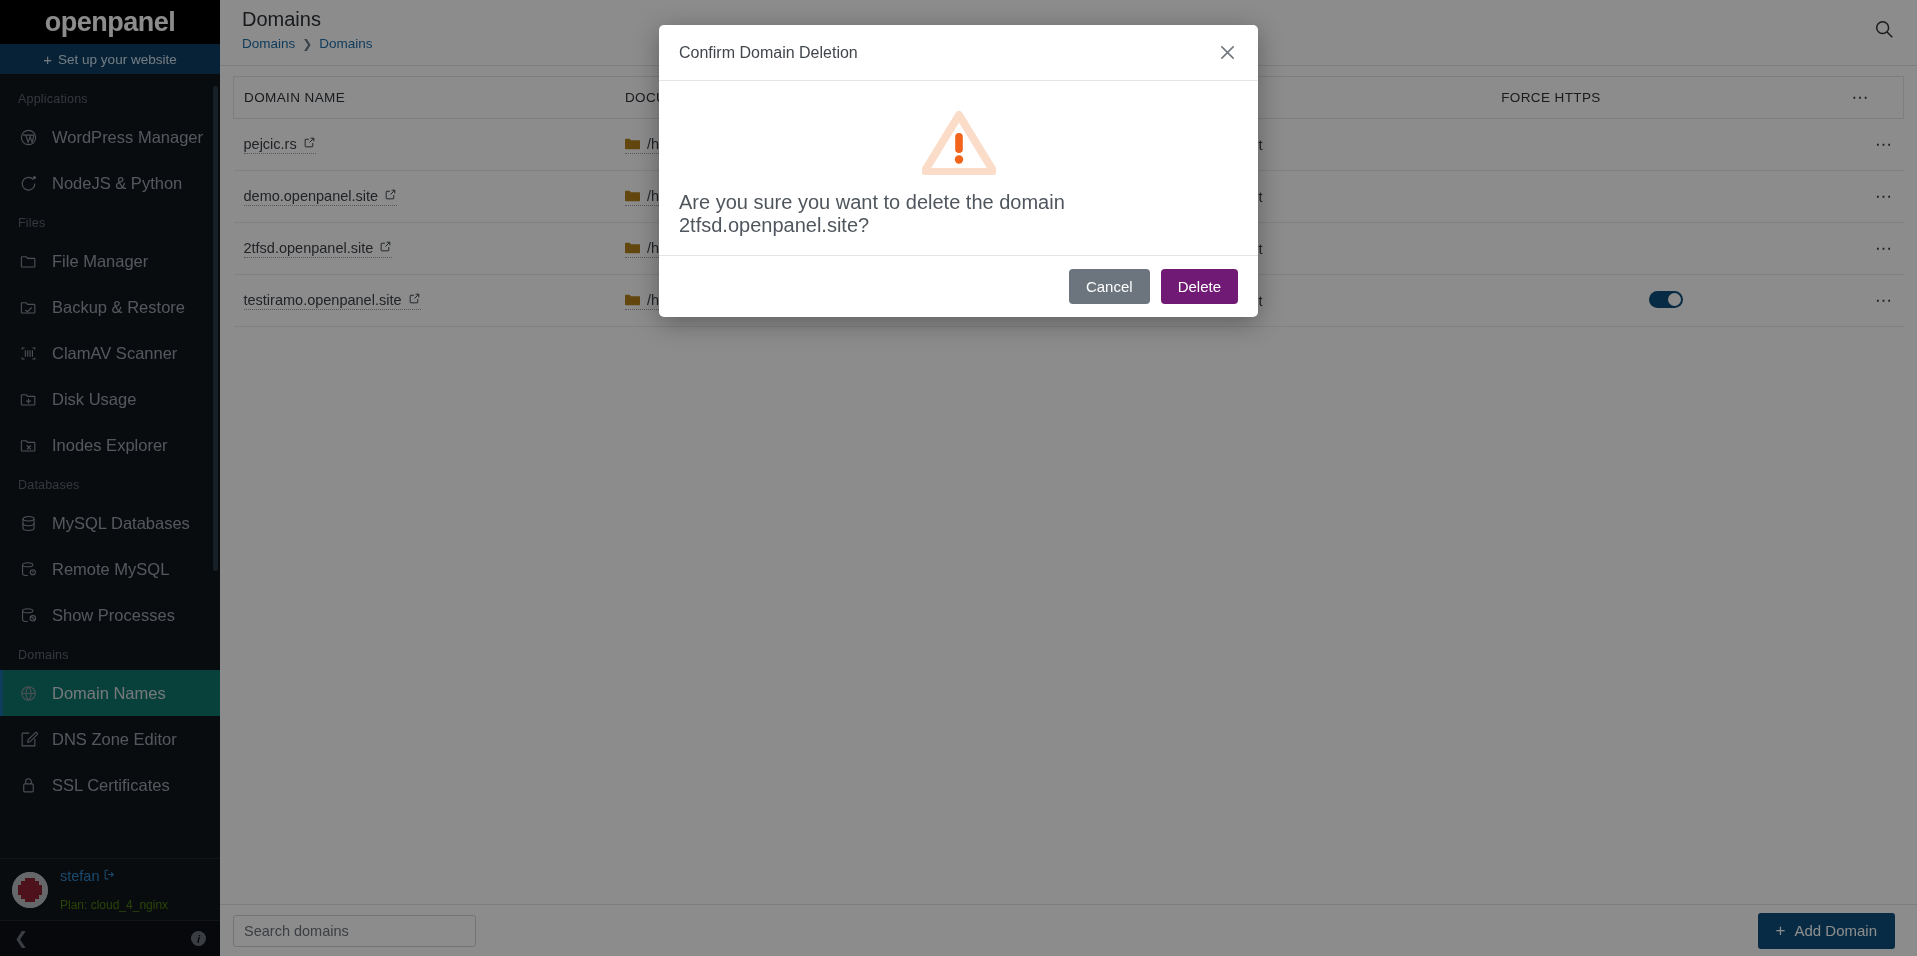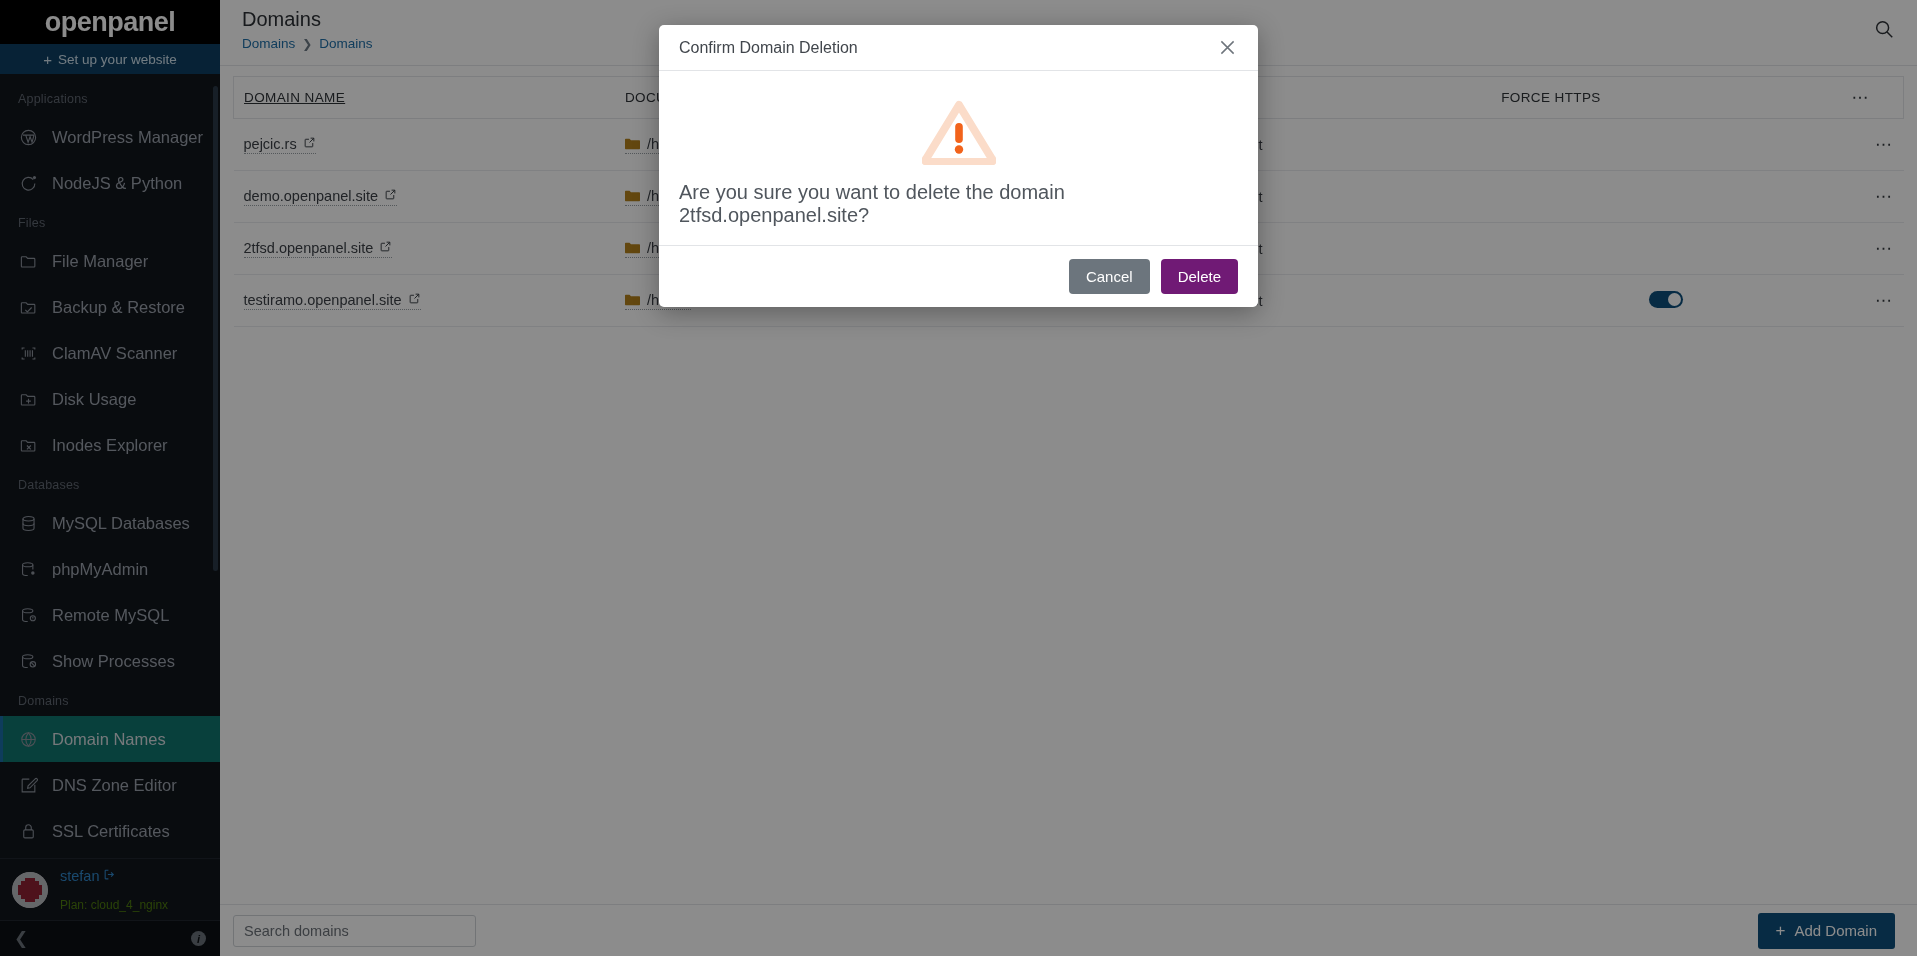--- a/index.html
+++ b/index.html
@@ -176,21 +176,21 @@
   table.dom-table th:first-child { border-left: 1px solid #e4e6e9; }
   table.dom-table th:last-child { border-right: 1px solid #e4e6e9; }
   table.dom-table td {
     font-size: 14.5px;
     color: #3c4147;
     padding: 14px 10px;
     border-bottom: 1px solid #e9ebee;
     height: 52px;
     vertical-align: middle;
   }
-  .col-domain { width: 370px; text-decoration: underline; }
+  .col-domain { width: 370px; }
   .col-docroot { width: 520px; }
   .col-redirect { width: 330px; }
   .col-https { width: 340px; text-align: center; }
   .col-actions { width: 60px; text-align: right; }
   th.col-https, td.col-https { text-align: center; }
   th.col-actions, td.col-actions { text-align: right; padding-right: 18px; }
 
   .domain-link {
     display: inline-flex; align-items: center; gap: 6px;
     color: #3c4147;
@@ -262,21 +262,21 @@
     position: absolute;
     left: 659px; top: 25px;
     width: 599px;
     background: #ffffff;
     border-radius: 5px;
     box-shadow: 0 6px 26px rgba(0,0,0,0.32);
     z-index: 60;
     overflow: hidden;
   }
   .modal-head {
-    height: 46px;
+    height: 56px;
     border-bottom: 1px solid #e2e4e7;
     display: flex; align-items: center; justify-content: space-between;
     padding: 0 20px;
   }
   .modal-title { font-size: 16px; color: #41464c; }
   .modal-close { color: #6e757c; cursor: pointer; display: flex; }
   .modal-close svg { width: 21px; height: 21px; }
   .modal-body {
     padding: 22px 20px 18px 20px;
     min-height: 155px;
@@ -388,31 +388,20 @@
       <div class="nav-section-label">Databases</div>
       <div class="nav-item">
         <span class="nav-icon">
           <svg viewBox="0 0 24 24" fill="none" stroke="currentColor" stroke-width="1.4">
               <ellipse cx="12" cy="6" rx="7" ry="2.8"></ellipse>
               <path d="M5 6v12c0 1.5 3.1 2.8 7 2.8s7-1.3 7-2.8V6"></path>
               <path d="M5 12c0 1.5 3.1 2.8 7 2.8s7-1.3 7-2.8"></path>
             </svg>
         </span>
         <span>MySQL Databases</span>
-      </div>
-      <div class="nav-item">
-        <span class="nav-icon">
-          <svg viewBox="0 0 24 24" fill="none" stroke="currentColor" stroke-width="1.4">
-              <ellipse cx="11" cy="6" rx="6.5" ry="2.6"></ellipse>
-              <path d="M4.5 6v11c0 1.4 2.9 2.6 6.5 2.6"></path>
-              <path d="M17.5 6v6"></path>
-              <circle cx="17.5" cy="16.5" r="2.2" fill="currentColor" stroke="none"></circle>
-            </svg>
-        </span>
-        <span>phpMyAdmin</span>
       </div>
       <div class="nav-item">
         <span class="nav-icon">
           <svg viewBox="0 0 24 24" fill="none" stroke="currentColor" stroke-width="1.4">
               <ellipse cx="11" cy="6" rx="6.5" ry="2.6"></ellipse>
               <path d="M4.5 6v11c0 1.4 2.9 2.6 6.5 2.6"></path>
               <circle cx="17.5" cy="15.5" r="3.2"></circle>
               <path d="M17.5 13.7v2M17.5 17.3v.4"></path>
             </svg>
         </span>

